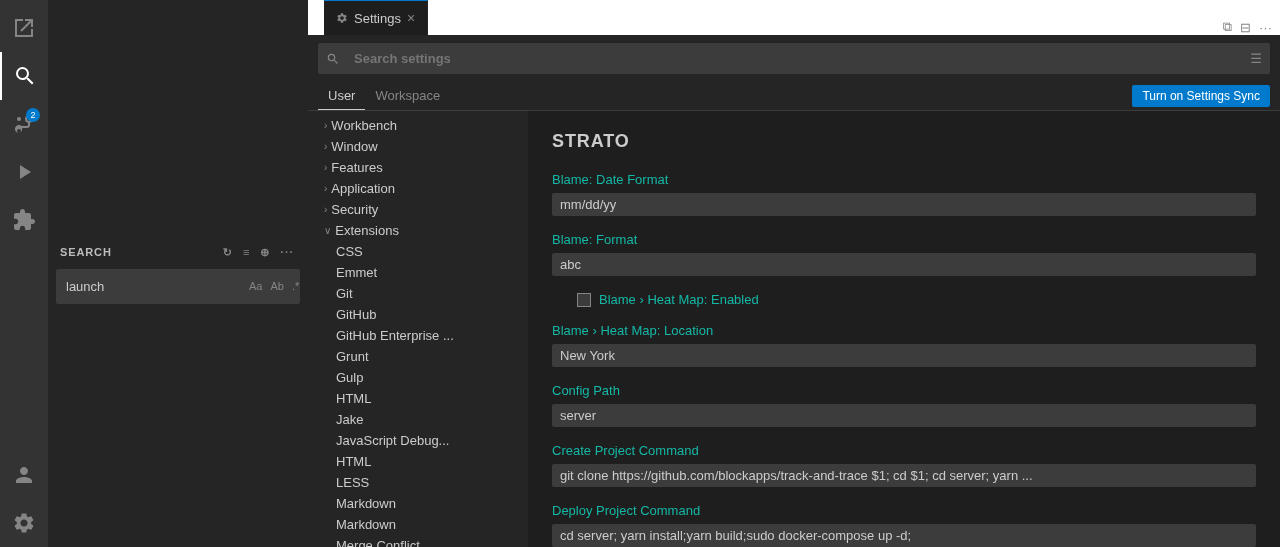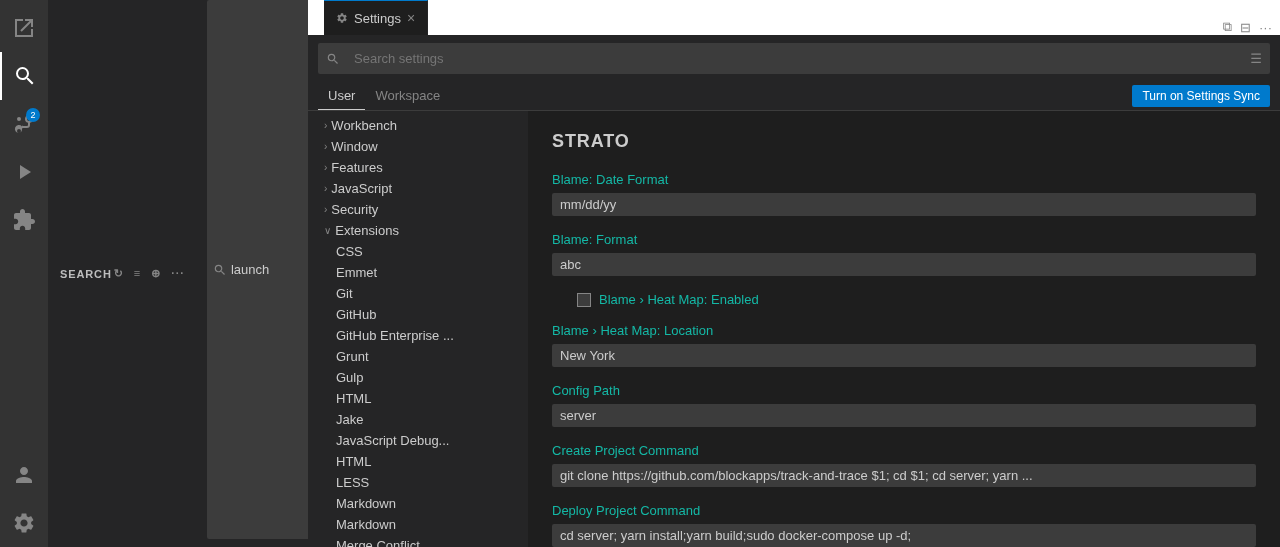--- a/index.html
+++ b/index.html
@@ -50,22 +50,23 @@
       display: flex;
       align-items: center;
       justify-content: center;
     }
 
     
     .sidebar {
       width: 260px;
       background: #252526;
       display: flex;
-      flex-direction: row;
+      flex-direction: column;
       flex-shrink: 0;
+      justify-content: center;
     }
     .sidebar-header {
       display: flex;
       align-items: center;
       justify-content: space-between;
       padding: 8px 12px;
       font-size: 11px;
       font-weight: 600;
       letter-spacing: 0.08em;
       text-transform: uppercase;
@@ -147,20 +148,21 @@
     }
     .settings-search-input {
       flex: 1;
       background: #3c3c3c;
       border: none;
       border-radius: 2px;
       padding: 4px 8px;
       color: #cccccc;
       font-size: 13px;
       outline: none;
+      font-weight: bold;
     }
 
     .settings-tabs {
       display: flex;
       background: #252526;
       border-bottom: 1px solid #3c3c3c;
       padding: 0 10px;
       align-items: center;
       justify-content: space-between;
     }
@@ -398,21 +400,21 @@
           <div class="nav-item">
             <span class="chevron">›</span>
             <span>Window</span>
           </div>
           <div class="nav-item">
             <span class="chevron">›</span>
             <span>Features</span>
           </div>
           <div class="nav-item">
             <span class="chevron">›</span>
-            <span>JavaScript</span>
+            <span>Application</span>
           </div>
           <div class="nav-item">
             <span class="chevron">›</span>
             <span>Security</span>
           </div>
           <div class="nav-item">
             <span class="chevron">∨</span>
             <span>Extensions</span>
           </div>
           <div class="nav-item sub">

